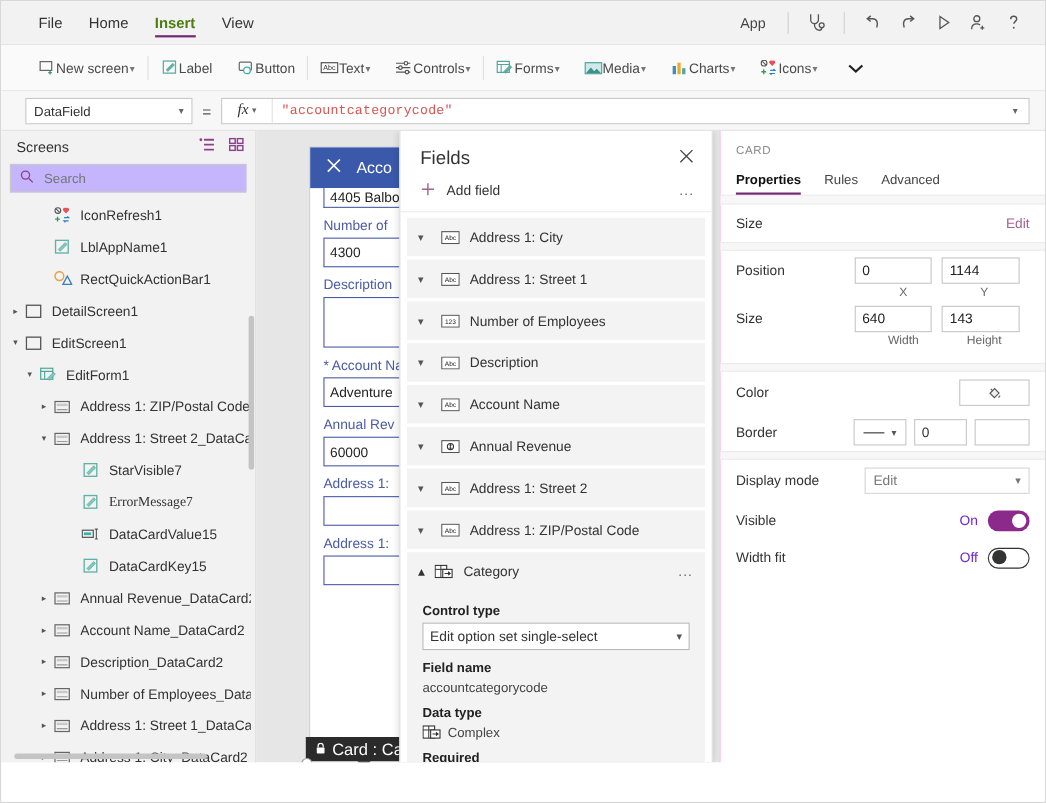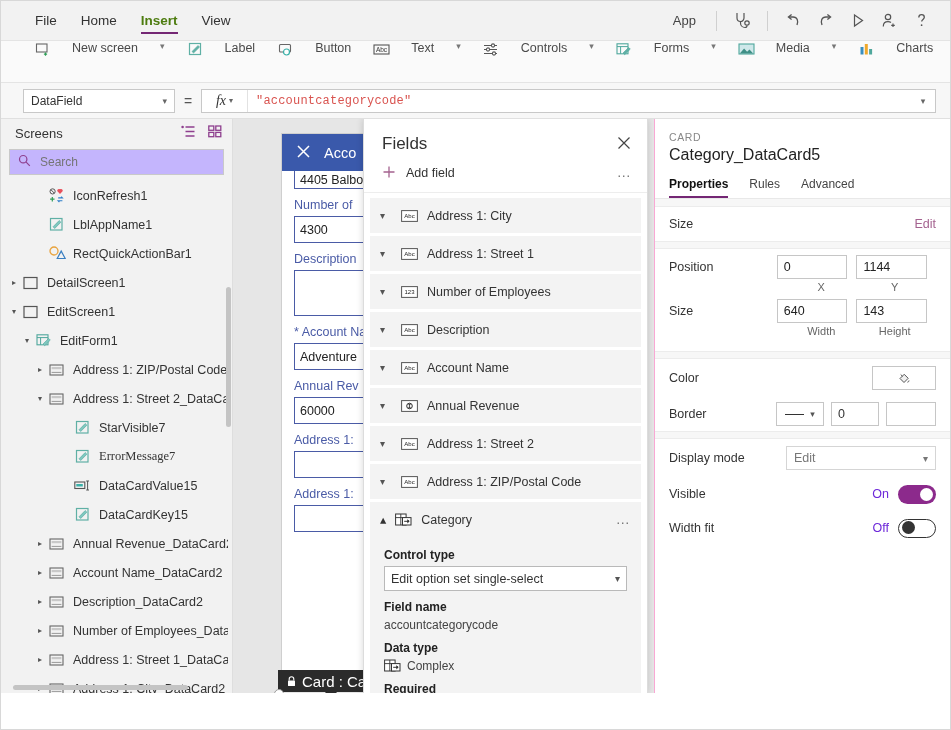--- a/index.html
+++ b/index.html
@@ -38,21 +38,21 @@
   }
   .icobtn svg { display:block; }
 
   
   .ribbon {
     height: 42px; display:flex; align-items:center;
     background:#fafafa; border-bottom:1px solid #e4e4e4;
     padding-left: 22px;
   }
   .rb {
-    display:flex; align-items:flex-start; gap:21px; height:42px; padding:0 11px;
+    display:flex; align-items:center; gap:0; height:42px; padding:0 11px;
     font-size:12.5px; color:#4a4a4a; cursor:pointer; white-space:nowrap;
   }
   .rb .chev { font-size:9px; color:#777; margin-left:1px; }
   .rb-sep { width:1px; height:22px; background:#e0e0e0; }
   .rb-ico { width:17px; height:17px; display:flex; align-items:center; justify-content:center;}
   .rb-more { padding:0 16px; cursor:pointer; }
 
   
   .formulabar {
     height: 36px; display:flex; align-items:center;
@@ -843,21 +843,20 @@
                 <div class="fp-lbl">Required</div>
               </div>
             </div>
           </div>
       </div>
 
     </div>
 
     <div class="props">
       <div class="pr-kind">CARD</div>
-      <div class="pr-name">Category_DataCard5</div>
       <div class="pr-tabs">
         <div class="pr-tab active">Properties</div>
         <div class="pr-tab">Rules</div>
         <div class="pr-tab">Advanced</div>
       </div>
       <div class="pr-gap"></div>
       <div class="pr-row">
         <span class="lbl">Size</span>
         <span class="pr-link">Edit</span>
       </div>

